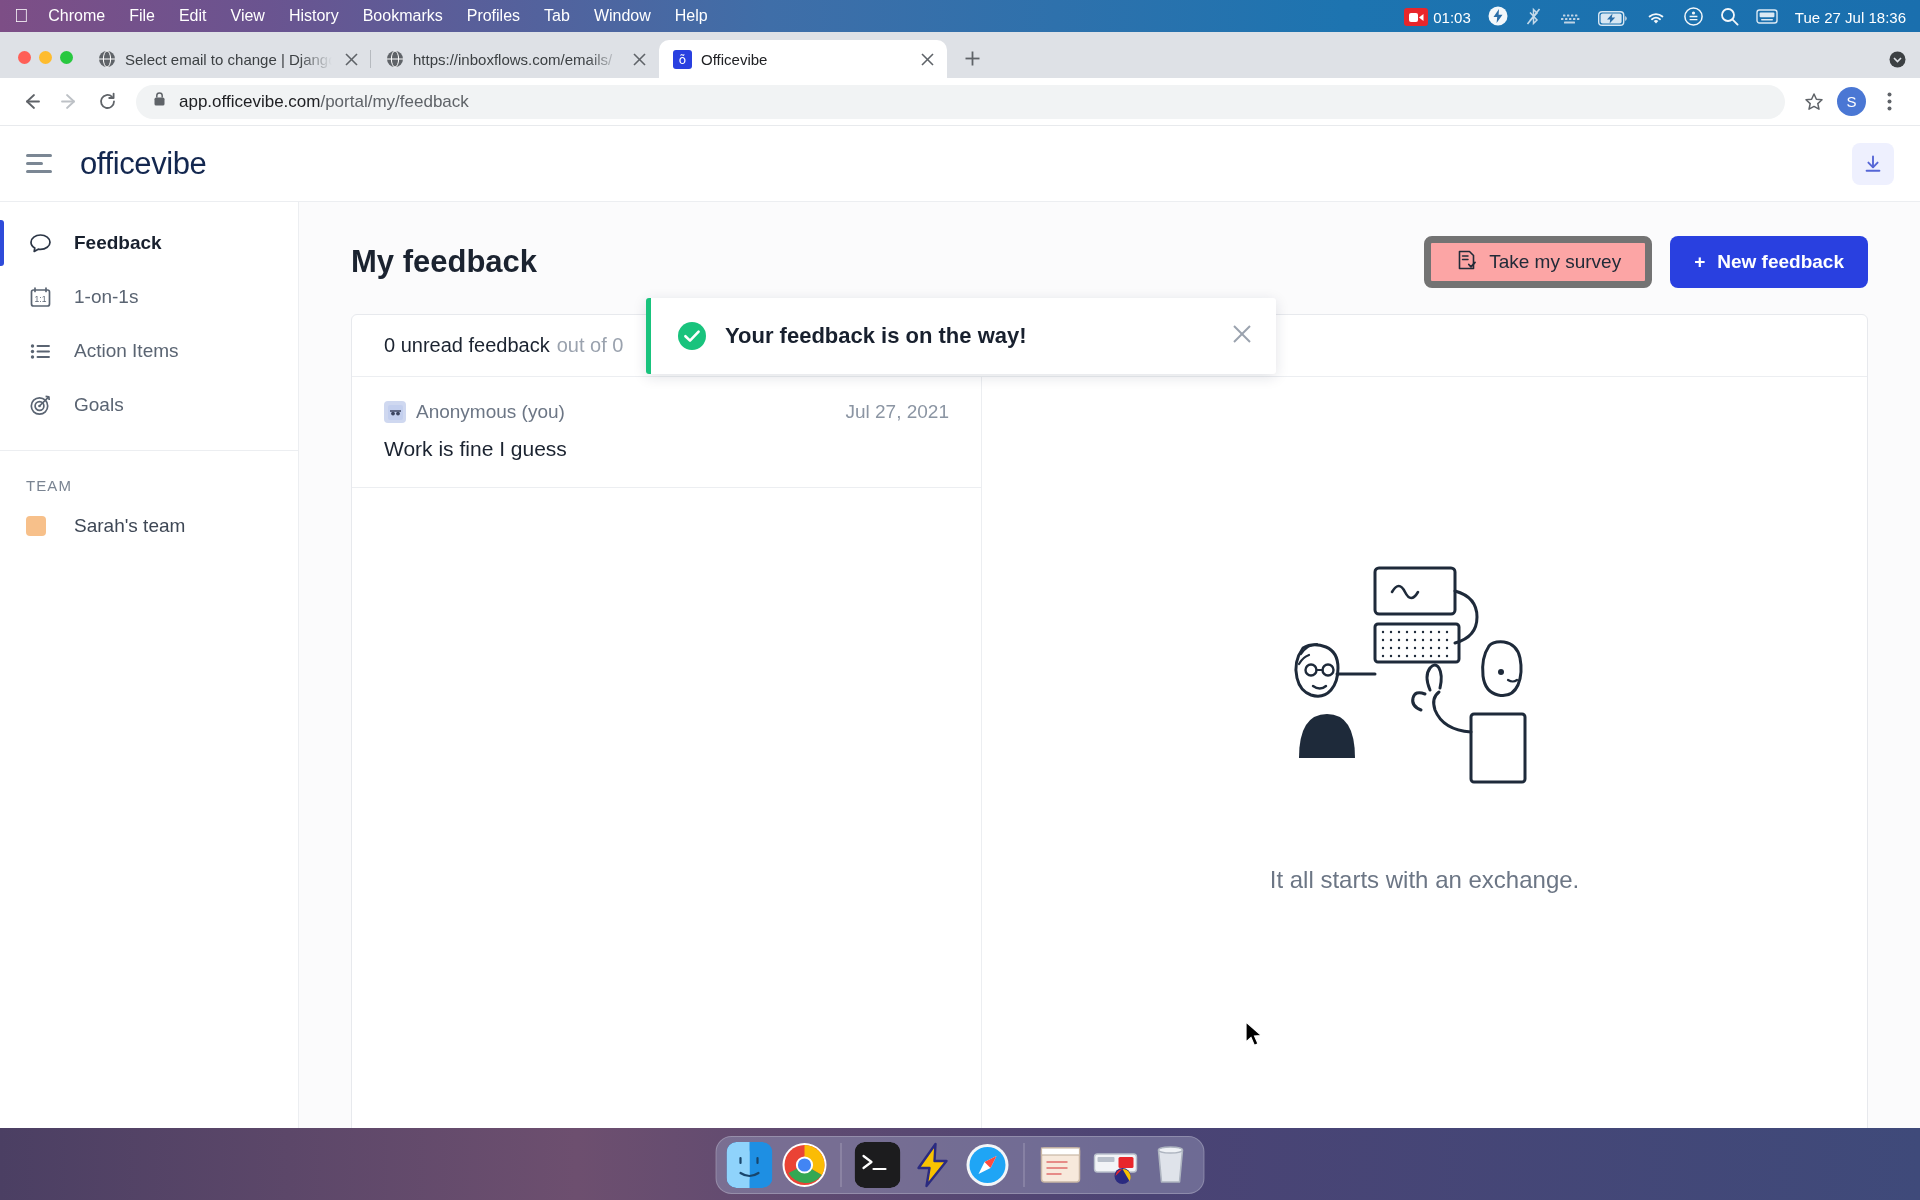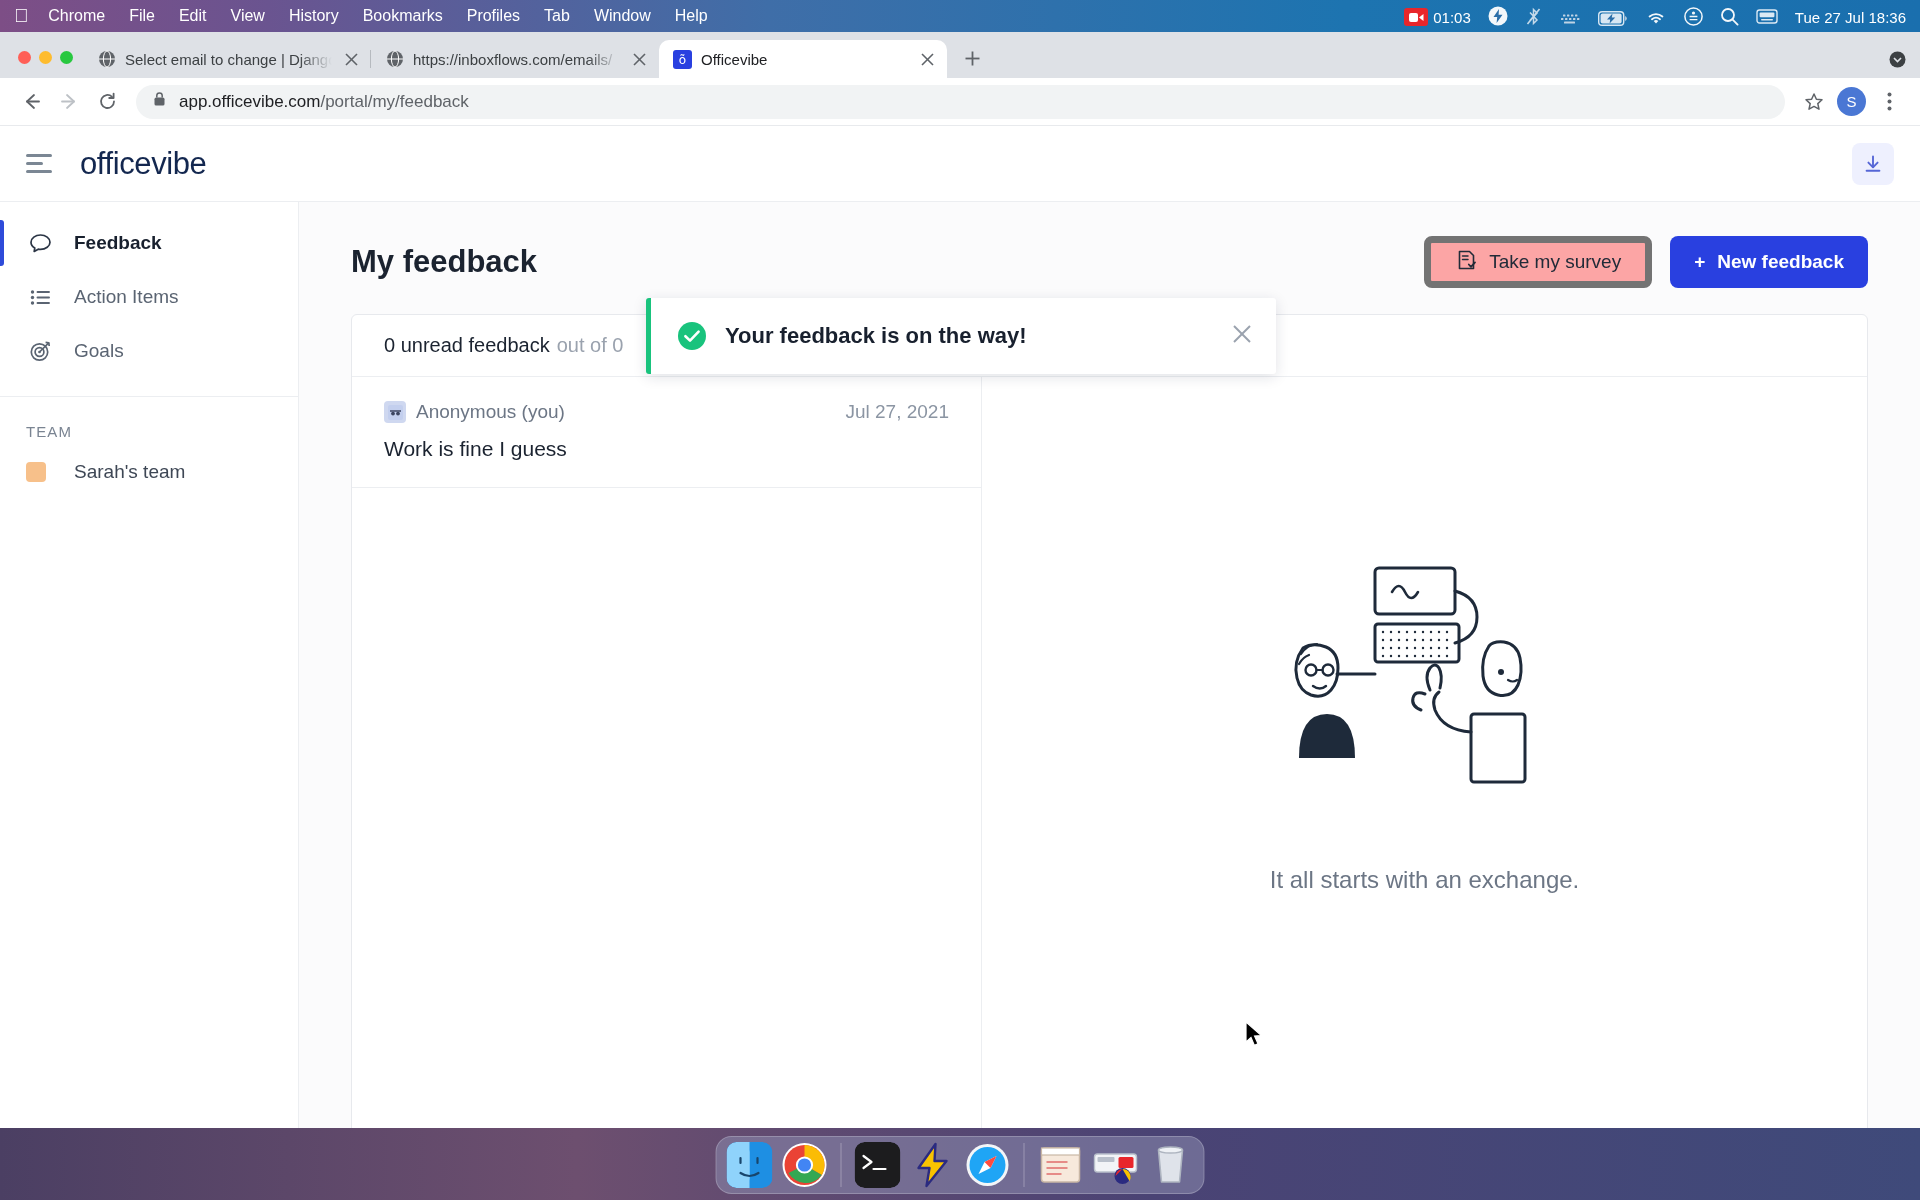--- a/index.html
+++ b/index.html
@@ -487,20 +487,31 @@
     <div class="body-row">
 
       <div class="sidebar">
         <div class="nav-item active">
           <span class="ico">
             <svg width="25" height="25" viewBox="0 0 25 25">
                 <path d="M12.5 4C7.3 4 3 7.2 3 11.2c0 2.3 1.5 4.4 3.8 5.7l-.6 3.6 4-2.3c.7.1 1.5.2 2.3.2 5.2 0 9.5-3.2 9.5-7.2S17.7 4 12.5 4z" fill="none" stroke="#2b3545" stroke-width="1.7" stroke-linejoin="round"></path>
               </svg>
           </span>
           <span>Feedback</span>
+        </div>
+        <div class="nav-item">
+          <span class="ico">
+            <svg width="25" height="25" viewBox="0 0 25 25">
+                <rect x="3.5" y="5" width="18" height="16" rx="2" fill="none" stroke="#5a6472" stroke-width="1.7"></rect>
+                <line x1="7" y1="3" x2="7" y2="6.5" stroke="#5a6472" stroke-width="1.7" stroke-linecap="round"></line>
+                <line x1="18" y1="3" x2="18" y2="6.5" stroke="#5a6472" stroke-width="1.7" stroke-linecap="round"></line>
+                <text x="12.5" y="17.2" font-size="8.5" fill="#5a6472" text-anchor="middle" font-family="Liberation Sans">1:1</text>
+              </svg>
+          </span>
+          <span>1-on-1s</span>
         </div>
         <div class="nav-item">
           <span class="ico">
             <svg width="25" height="25" viewBox="0 0 25 25">
                 <g fill="#5a6472">
                   <circle cx="4.5" cy="7" r="1.7"></circle>
                   <circle cx="4.5" cy="12.5" r="1.7"></circle>
                   <circle cx="4.5" cy="18" r="1.7"></circle>
                 </g>
                 <g stroke="#5a6472" stroke-width="1.9" stroke-linecap="round">

